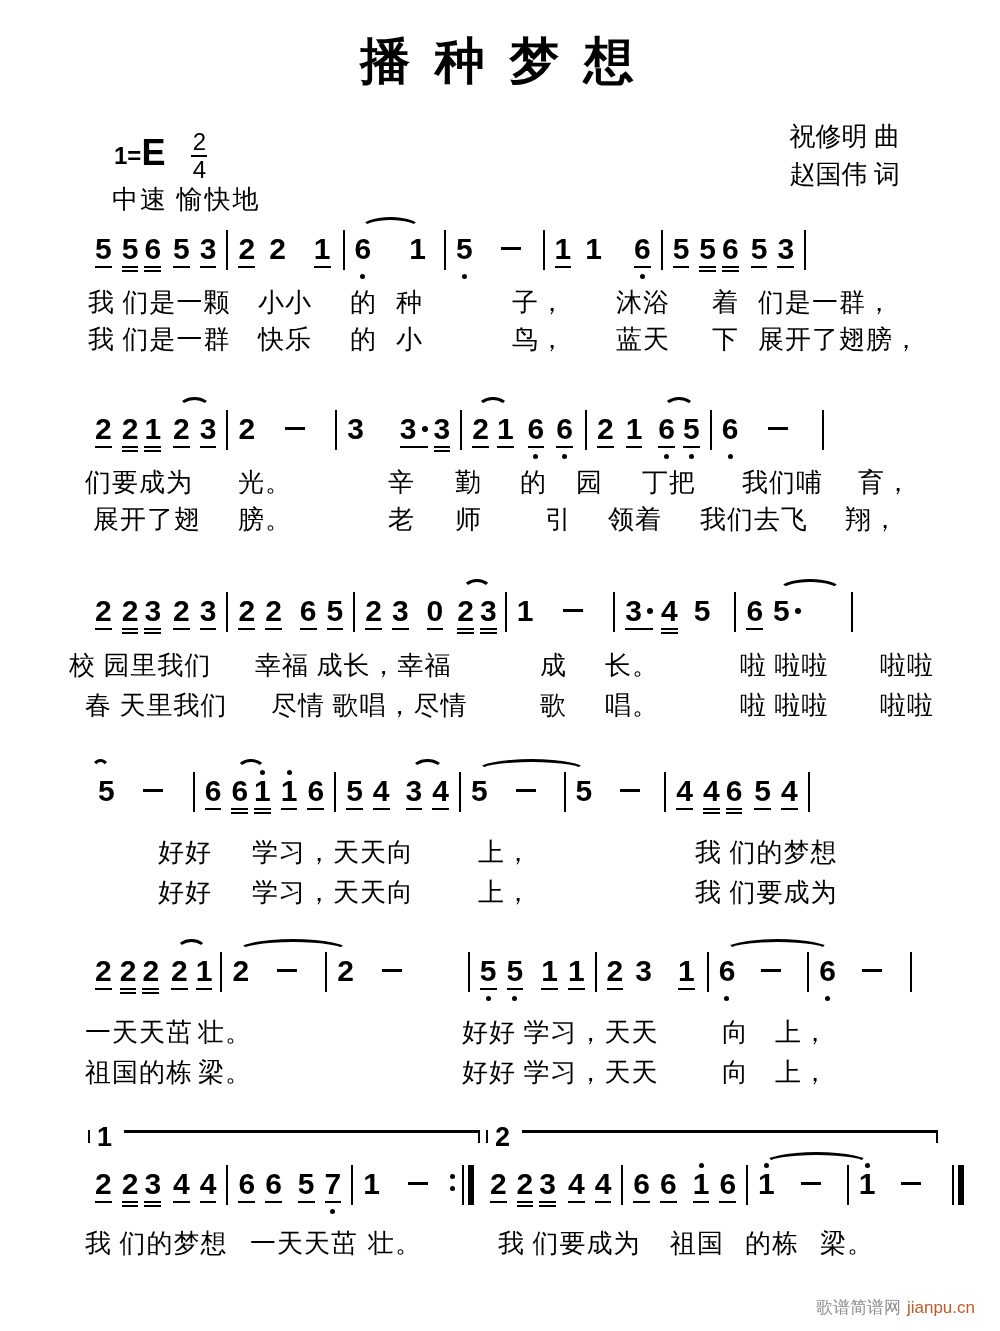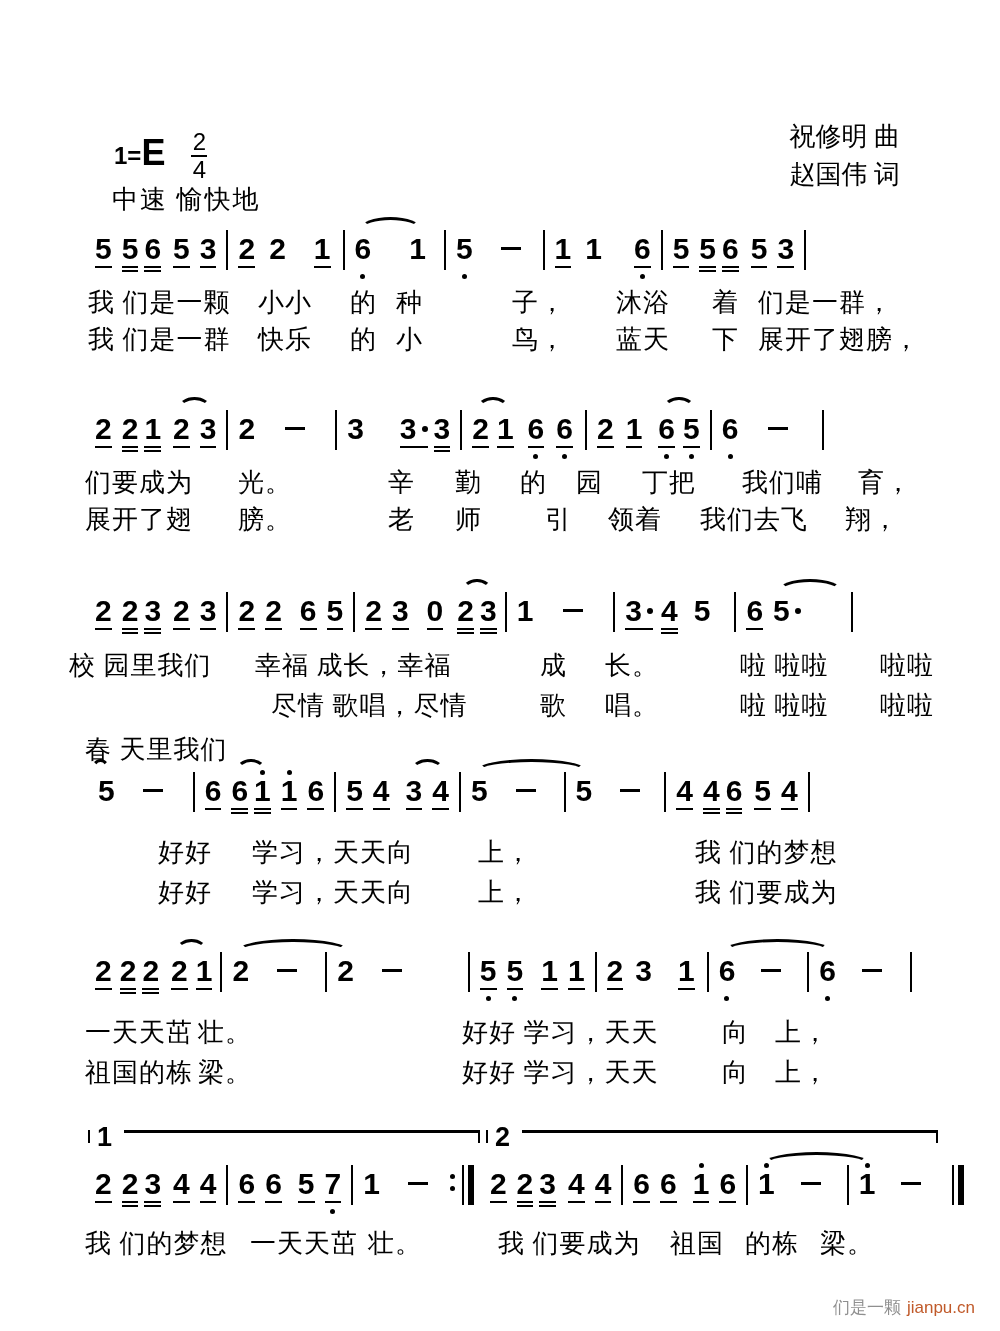--- a/index.html
+++ b/index.html
@@ -51,20 +51,21 @@
   .lyricseg{position:absolute;top:0;font-size:26px;white-space:pre;letter-spacing:1px;}
   .watermark{position:absolute;top:1296px;left:0;width:975px;text-align:right;font-size:17px;
              font-family:"Liberation Sans","DejaVu Sans",sans-serif;}
   .wm-site{color:#8f8f8f;}
   .wm-url{color:#c05a2a;margin-left:6px;}
 </style>
 </head>
 <body>
 
 <div class="page">
+  <div class="title">播 种 梦 想</div>
 
   <div class="credits">
     <div>祝修明 曲</div>
     <div>赵国伟 词</div>
   </div>
 
   <div class="keyblock">
     <span class="kprefix">1=</span>
       <span class="kletter">E</span>
     <span class="timesig">
@@ -511,21 +512,21 @@
         <span class="lyricseg" style="left: 238px;">光。</span>
         <span class="lyricseg" style="left: 388px;">辛</span>
         <span class="lyricseg" style="left: 455px;">勤</span>
         <span class="lyricseg" style="left: 520px;">的</span>
         <span class="lyricseg" style="left: 576px;">园</span>
         <span class="lyricseg" style="left: 642px;">丁把</span>
         <span class="lyricseg" style="left: 742px;">我们哺</span>
         <span class="lyricseg" style="left: 858px;">育，</span>
       </div>
       <div class="lyricrow" style="top: 502px;">
-        <span class="lyricseg" style="left: 85px;">展开了翅</span>
+        <span class="lyricseg" style="left: 93px;">展开了翅</span>
         <span class="lyricseg" style="left: 238px;">膀。</span>
         <span class="lyricseg" style="left: 388px;">老</span>
         <span class="lyricseg" style="left: 455px;">师</span>
         <span class="lyricseg" style="left: 545px;">引</span>
         <span class="lyricseg" style="left: 608px;">领着</span>
         <span class="lyricseg" style="left: 700px;">我们去飞</span>
         <span class="lyricseg" style="left: 845px;">翔，</span>
       </div>
       <div class="mline" style="left: 95px; top: 584px;">
         <span class="tok note">
@@ -746,21 +747,21 @@
       </div>
       <div class="lyricrow" style="top: 648px;">
         <span class="lyricseg" style="left: 69px;">校 园里我们</span>
         <span class="lyricseg" style="left: 255px;">幸福 成长，幸福</span>
         <span class="lyricseg" style="left: 540px;">成</span>
         <span class="lyricseg" style="left: 605px;">长。</span>
         <span class="lyricseg" style="left: 740px;">啦 啦啦</span>
         <span class="lyricseg" style="left: 880px;">啦啦</span>
       </div>
       <div class="lyricrow" style="top: 688px;">
-        <span class="lyricseg" style="left: 85px; margin-top: 44px;">春 天里我们</span>
+        <span class="lyricseg" style="left: 85px;">春 天里我们</span>
         <span class="lyricseg" style="left: 271px;">尽情 歌唱，尽情</span>
         <span class="lyricseg" style="left: 540px;">歌</span>
         <span class="lyricseg" style="left: 605px;">唱。</span>
         <span class="lyricseg" style="left: 740px;">啦 啦啦</span>
         <span class="lyricseg" style="left: 880px;">啦啦</span>
       </div>
       <div class="mline" style="left: 86px; top: 764px;">
         <span class="tok group">
           <span class="slur"></span>
           <span class="tok sp" style="width: 2px;"></span>
@@ -1422,15 +1423,15 @@
       </div>
       <div class="volta" style="left: 486px; top: 1126px; width: 452px;">
         <span class="vnum">2</span>
         <span class="vline"></span>
         <span class="vtickl"></span>
         <span class="vtickr"></span>
       </div>
     </div>
 
   <div class="watermark">
-    <span class="wm-site">们是一颗</span><span class="wm-url">jianpu.cn</span>
+    <span class="wm-site">歌谱简谱网</span><span class="wm-url">jianpu.cn</span>
   </div>
 </div>
 
 </body></html>

